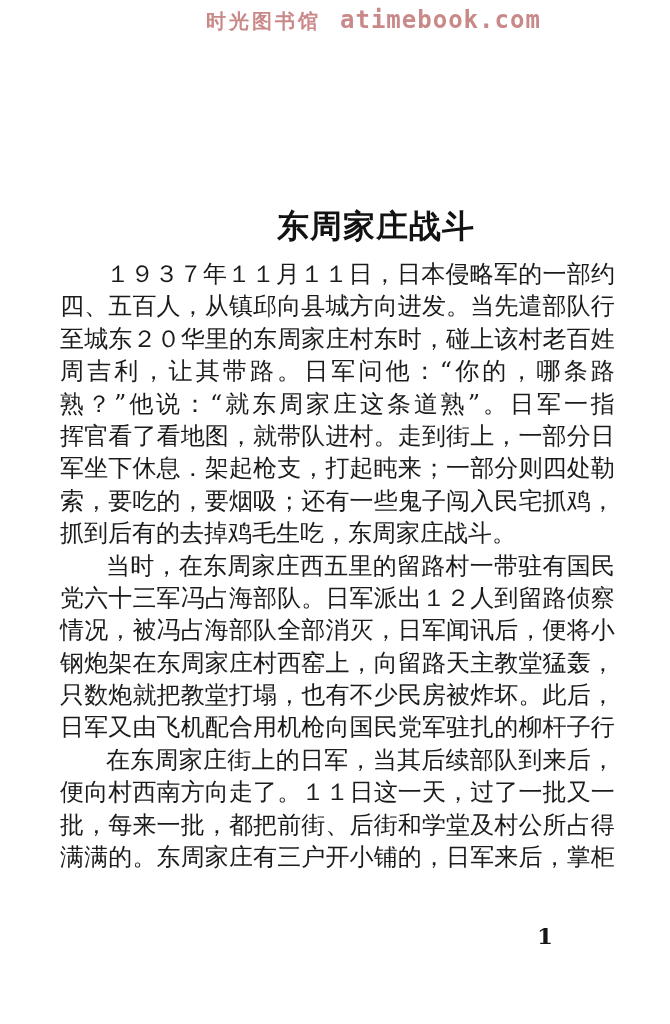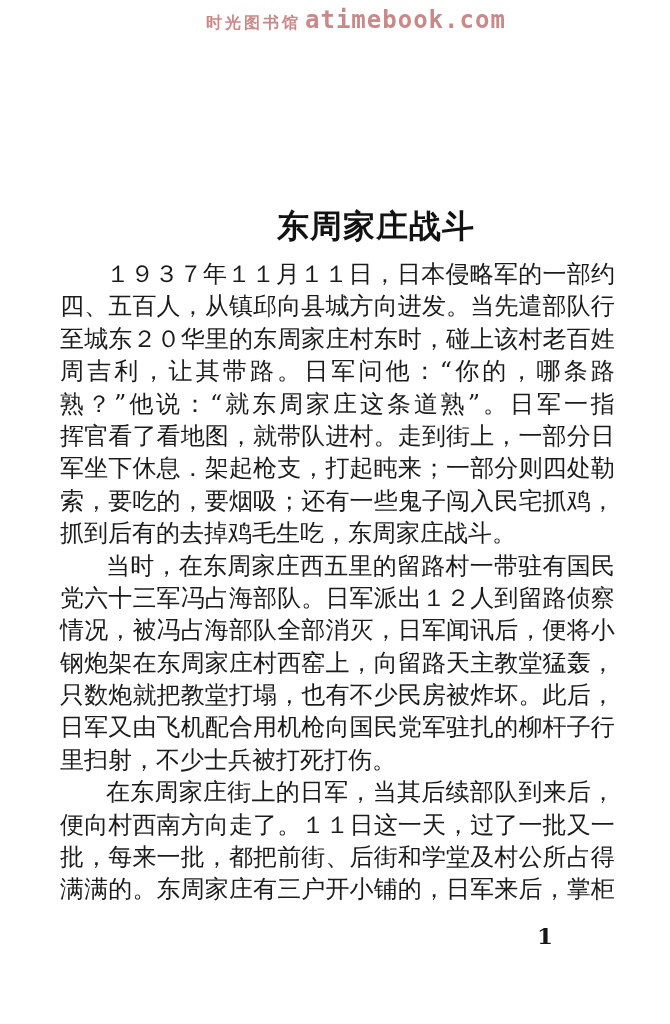--- a/index.html
+++ b/index.html
@@ -14,27 +14,27 @@
     color: #1b1b1b;
   }
   .watermark {
     position: absolute;
     top: 6px;
     left: 206px;
     white-space: nowrap;
     font-weight: bold;
   }
   .wm-cn {
-    font-size: 16px;
+    font-size: 20px;
     letter-spacing: 3px;
     font-family: "DejaVu Sans", "Liberation Sans", sans-serif;
   }
   .wm-en {
     font-size: 24px;
-    margin-left: 4px;
+    margin-left: 19px;
     letter-spacing: 1px;
     font-family: "DejaVu Sans Mono", "Liberation Mono", monospace;
   }
   .title {
     position: absolute;
     top: 193px;
     left: 0;
     width: 100%;
     margin: 12px;
     padding-left: 58px;
@@ -425,21 +425,20 @@
           <span>党</span>
           <span>军</span>
           <span>驻</span>
           <span>扎</span>
           <span>的</span>
           <span>柳</span>
           <span>杆</span>
           <span>子</span>
           <span>行</span>
         </div>
-        <div class="line">里扫射，不少士兵被打死打伤。</div>
       </div>
       <div class="para">
         <div class="line j ind">
           <span>在</span>
           <span>东</span>
           <span>周</span>
           <span>家</span>
           <span>庄</span>
           <span>街</span>
           <span>上</span>

